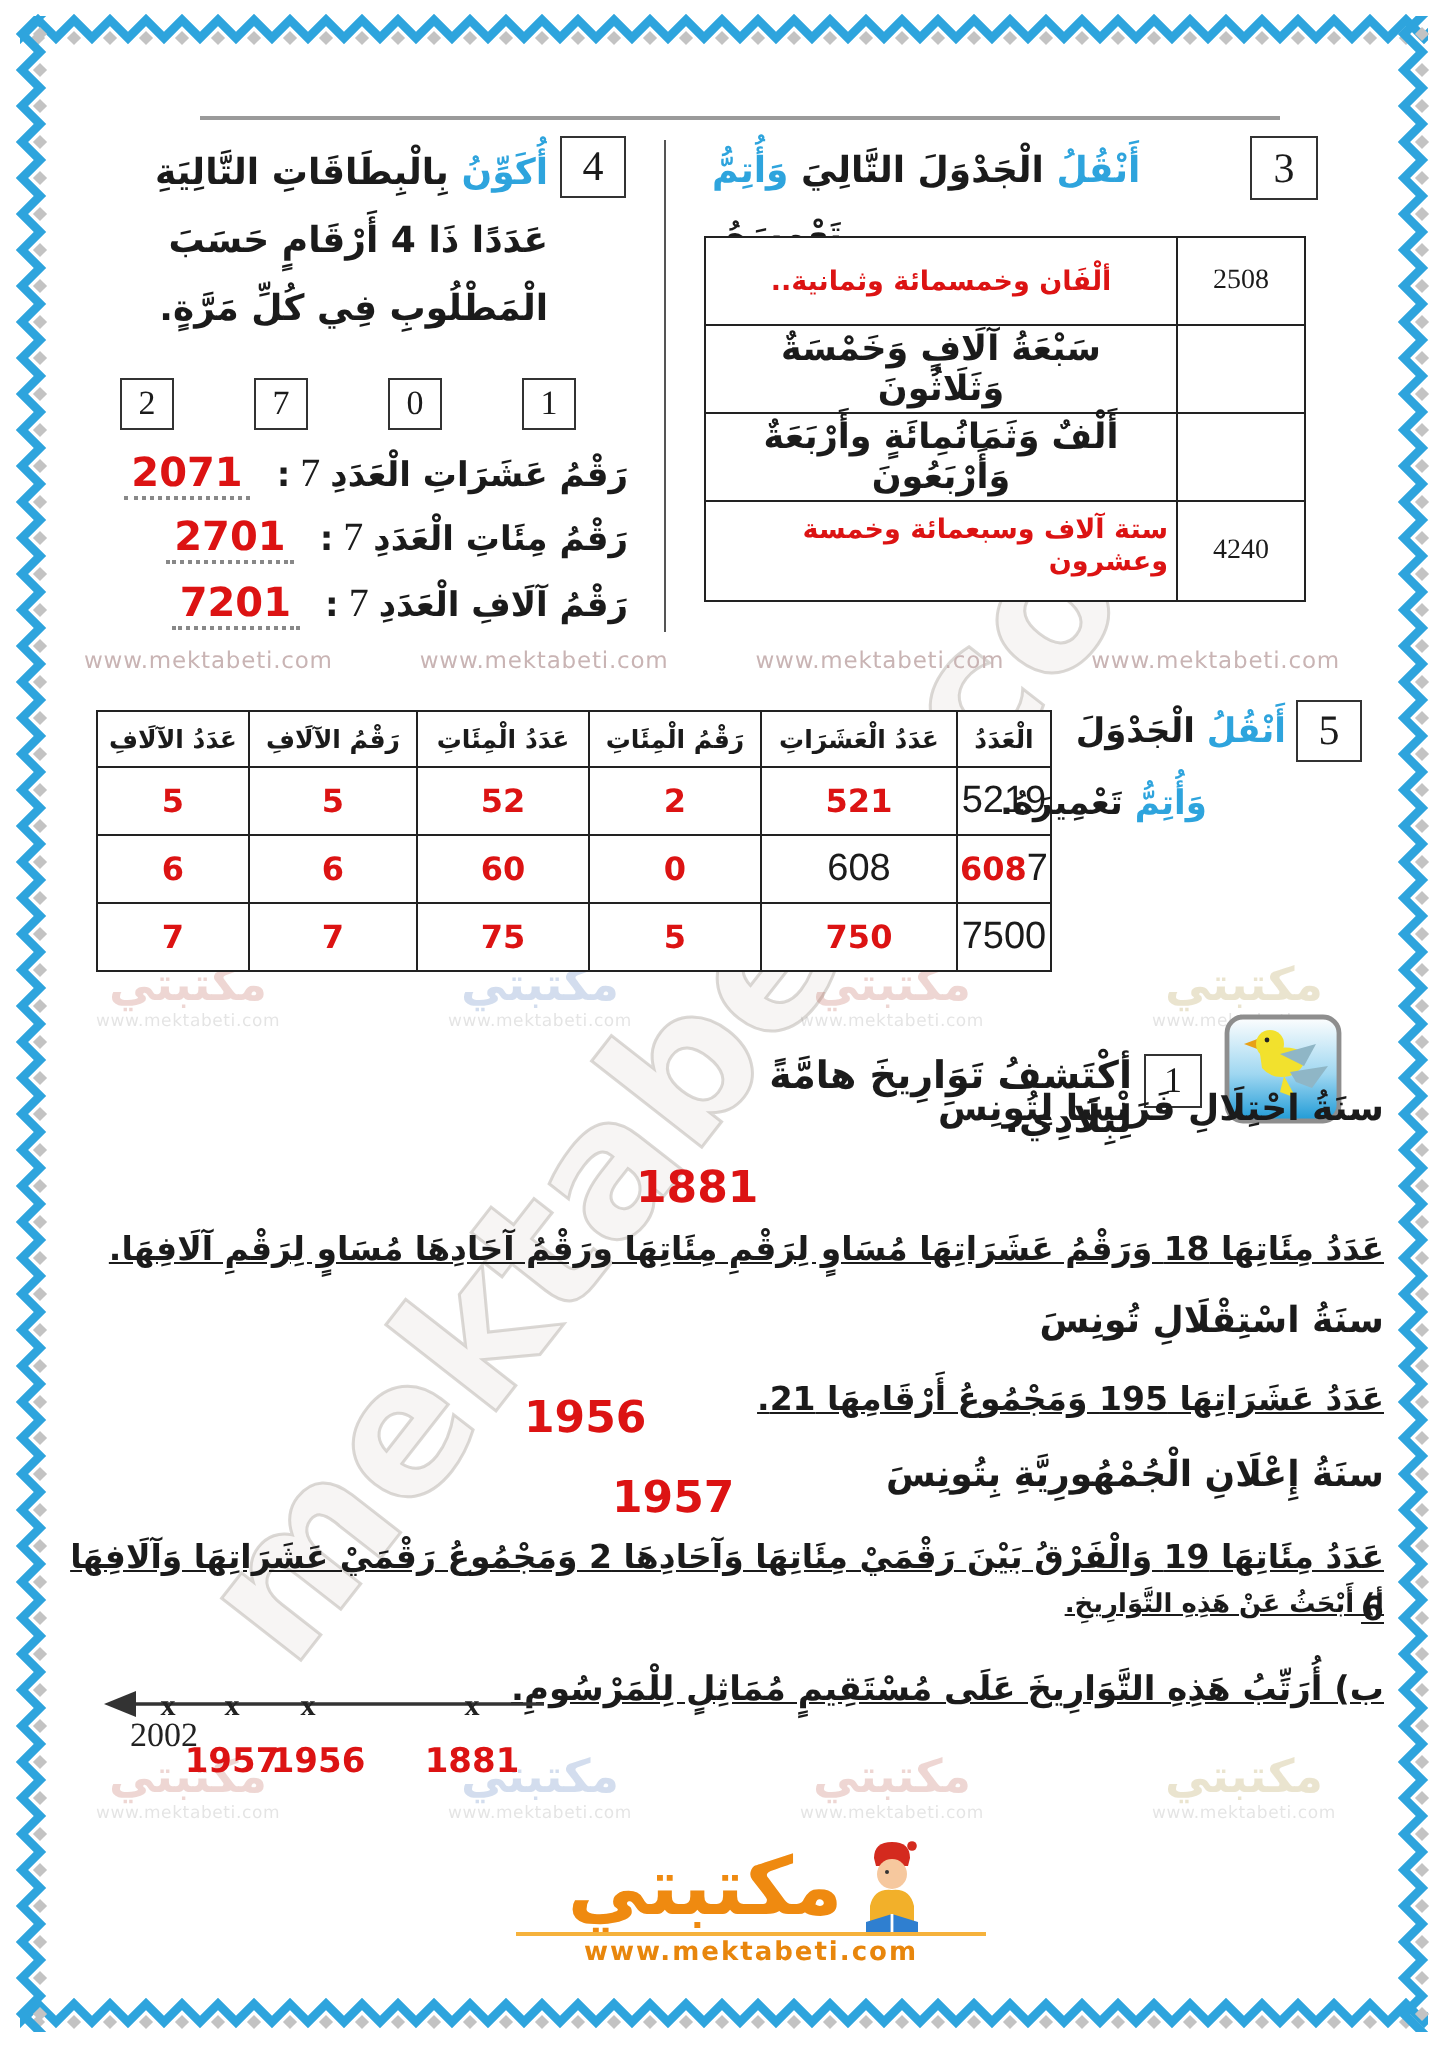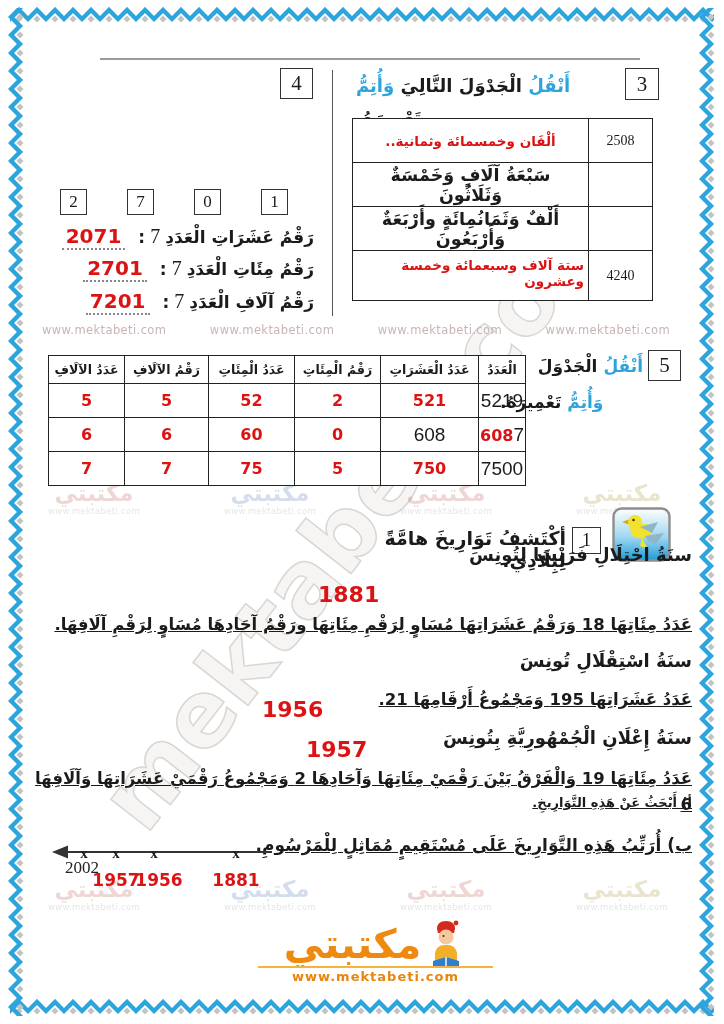--- a/index.html
+++ b/index.html
@@ -126,20 +126,24 @@
     </tr>
     <tr style="height:49px;">
       <td class="numcell serif">4240</td>
       <td class="wordcell ans answ" style="vertical-align:top;padding-top:6px;text-align:right;">ستة آلاف وسبعمائة وخمسة وعشرون</td>
     </tr>
   </tbody>
     </table>
 
   <div class="abs numbox" style="left:280px;top:68px;width:31px;height:29px;font-size:21px;">
     <span>4</span>
+  </div>
+  <div class="abs ar extitle" style="left:38px;top:70px;width:236px;text-align:right;line-height:1.9;">
+    <span class="blue">أُكَوِّنُ</span>
+    <span>بِالْبِطَاقَاتِ التَّالِيَةِ عَدَدًا ذَا 4 أَرْقَامٍ حَسَبَ الْمَطْلُوبِ فِي كُلِّ مَرَّةٍ.</span>
   </div>
 
   <div class="abs cards">
     <div class="card">2</div>
     <div class="card">7</div>
     <div class="card">0</div>
     <div class="card">1</div>
   </div>
 
   <div class="abs prompt" style="top:224px;">

